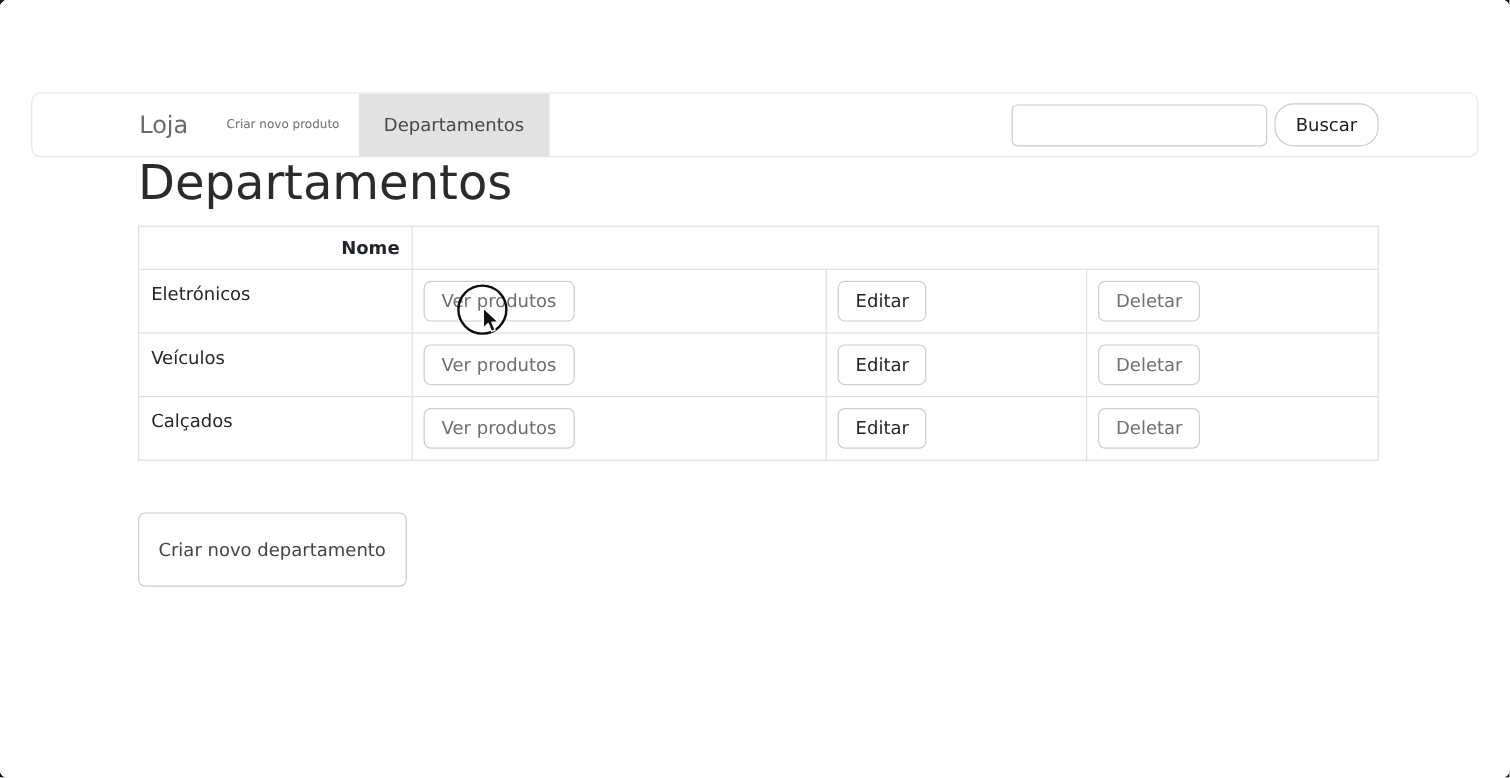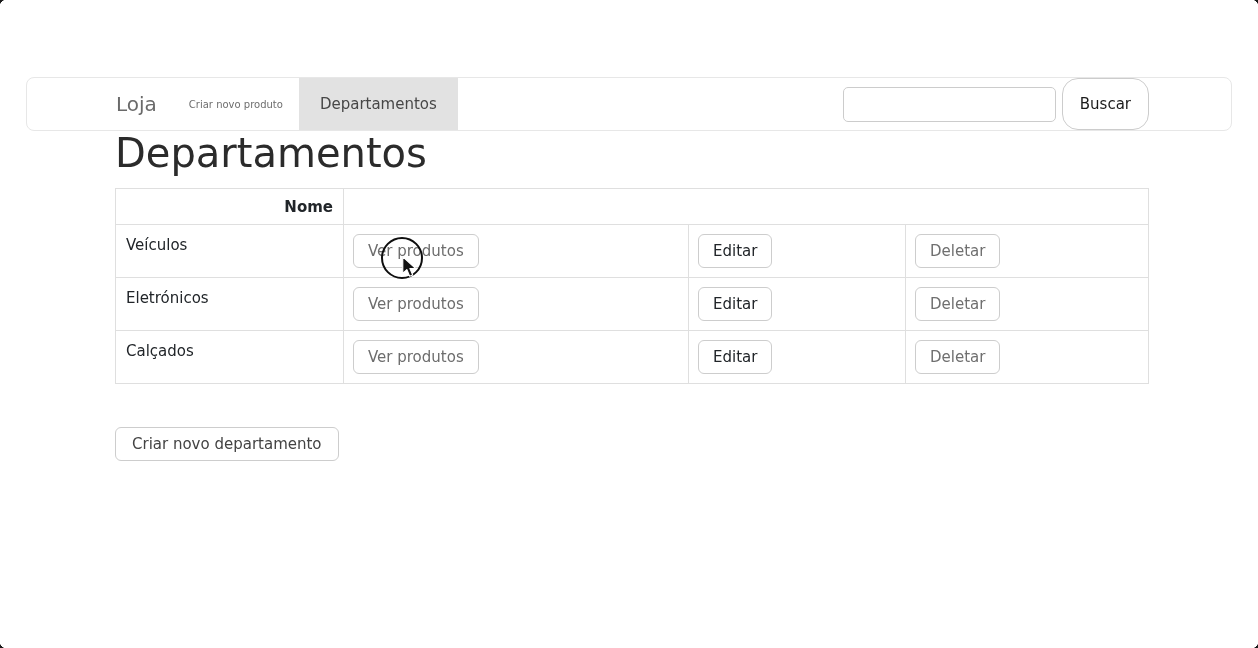--- a/index.html
+++ b/index.html
@@ -66,21 +66,21 @@
     border-radius: 5px;
     font-size: 15px;
     padding: 0 10px;
     font-family: inherit;
     color: #212529;
     outline: none;
     background: #ffffff;
   }
   .search-btn {
     margin-left: 6px;
-    height: 52px;
+    height: 36px;
     padding: 0 17px;
     background: #ffffff;
     border: 1px solid #cccccc;
     border-radius: 16px;
     font-size: 15px;
     font-family: inherit;
     color: #1c1c1c;
     cursor: pointer;
     white-space: nowrap;
   }
@@ -135,21 +135,21 @@
     padding: 7px 14px;
     cursor: pointer;
     white-space: nowrap;
   }
   .btn-ver { color: #6d6d6d; }
   .btn-editar { color: #212529; }
   .btn-deletar { color: #6f6f6f; }
   .btn-create {
     margin-top: 43px;
     color: #434343;
-    padding: 7px 16px;
+    padding: 21px 16px;
     border-radius: 6px;
   }
 
   
   .click-ring {
     position: absolute;
     left: 381px; top: 237px;
     width: 42px; height: 42px;
     border: 2px solid #0e0e0e;
     border-radius: 50%;
@@ -192,32 +192,32 @@
         <col style="width:243px">
     </colgroup>
     <thead>
       <tr>
         <th>Nome</th>
         <th colspan="3"></th>
       </tr>
     </thead>
     <tbody>
       <tr>
+        <td class="name-cell">Eletrónicos</td>
+        <td class="btn-cell"><button class="btn btn-ver">Ver produtos</button></td>
+        <td class="btn-cell"><button class="btn btn-editar">Editar</button></td>
+        <td class="btn-cell"><button class="btn btn-deletar">Deletar</button></td>
+      </tr>
+      <tr>
         <td class="name-cell">Veículos</td>
         <td class="btn-cell"><button class="btn btn-ver">Ver produtos</button></td>
         <td class="btn-cell"><button class="btn btn-editar">Editar</button></td>
         <td class="btn-cell"><button class="btn btn-deletar">Deletar</button></td>
       </tr>
       <tr>
-        <td class="name-cell">Eletrónicos</td>
-        <td class="btn-cell"><button class="btn btn-ver">Ver produtos</button></td>
-        <td class="btn-cell"><button class="btn btn-editar">Editar</button></td>
-        <td class="btn-cell"><button class="btn btn-deletar">Deletar</button></td>
-      </tr>
-      <tr>
         <td class="name-cell">Calçados</td>
         <td class="btn-cell"><button class="btn btn-ver">Ver produtos</button></td>
         <td class="btn-cell"><button class="btn btn-editar">Editar</button></td>
         <td class="btn-cell"><button class="btn btn-deletar">Deletar</button></td>
       </tr>
     </tbody>
   </table>
 
   <button class="btn btn-create">Criar novo departamento</button>
 </main>

